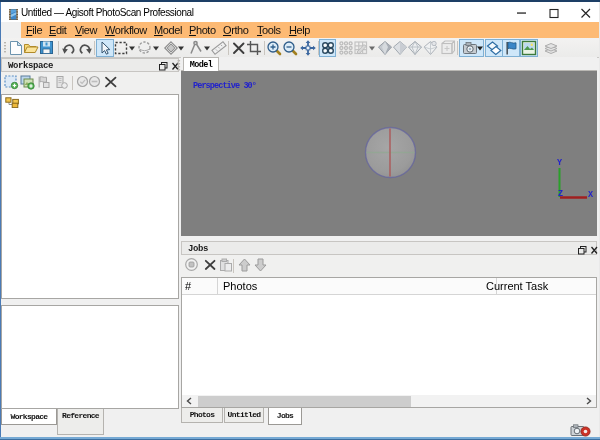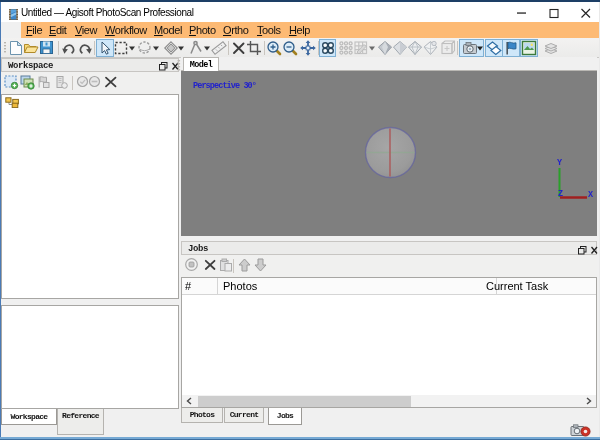--- a/index.html
+++ b/index.html
@@ -423,21 +423,21 @@
     </div>
     <div class="abs" style="right:0;top:0;width:15px;height:12px;background:#f2f2f2">
       <svg width="15" height="12">
           <path d="M6 3 L9.5 6 L6 9" fill="none" stroke="#4a4a4a" stroke-width="1.4"></path>
         </svg>
     </div>
     <div class="abs" style="left:16px;top:0.5px;width:213px;height:11px;background:#cdcdcd"></div>
   </div>
 
   <div class="tab tabinact" style="left:181px;top:408px;width:42px;height:15px;line-height:14px">Photos</div>
-  <div class="tab tabinact" style="left:224px;top:408px;width:40px;height:15px;line-height:14px">Current</div>
+  <div class="tab tabinact" style="left:224px;top:408px;width:40px;height:15px;line-height:14px">Untitled</div>
   <div class="tab tabact" style="left:268px;top:408px;width:34px;height:17px;line-height:15px">Jobs</div>
 
   <svg class="abs" style="left:570px;top:424px" width="22" height="13" viewBox="0 0 22 13">
     <rect x="1" y="2.5" width="13" height="9" rx="1" fill="#cdd2d6" stroke="#6a7076" stroke-width="1"></rect>
     <rect x="3.5" y="0.8" width="4.5" height="2.6" fill="#aeb4ba" stroke="#6a7076" stroke-width="0.7"></rect>
     <circle cx="7" cy="7" r="2.8" fill="#eef2f5" stroke="#596067" stroke-width="0.9"></circle>
     <circle cx="15.5" cy="7.5" r="4.6" fill="#cc3226" stroke="#8e1f16" stroke-width="0.8"></circle>
     <circle cx="15.5" cy="7.5" r="1.8" fill="#f4e9e7"></circle>
   </svg>
 

